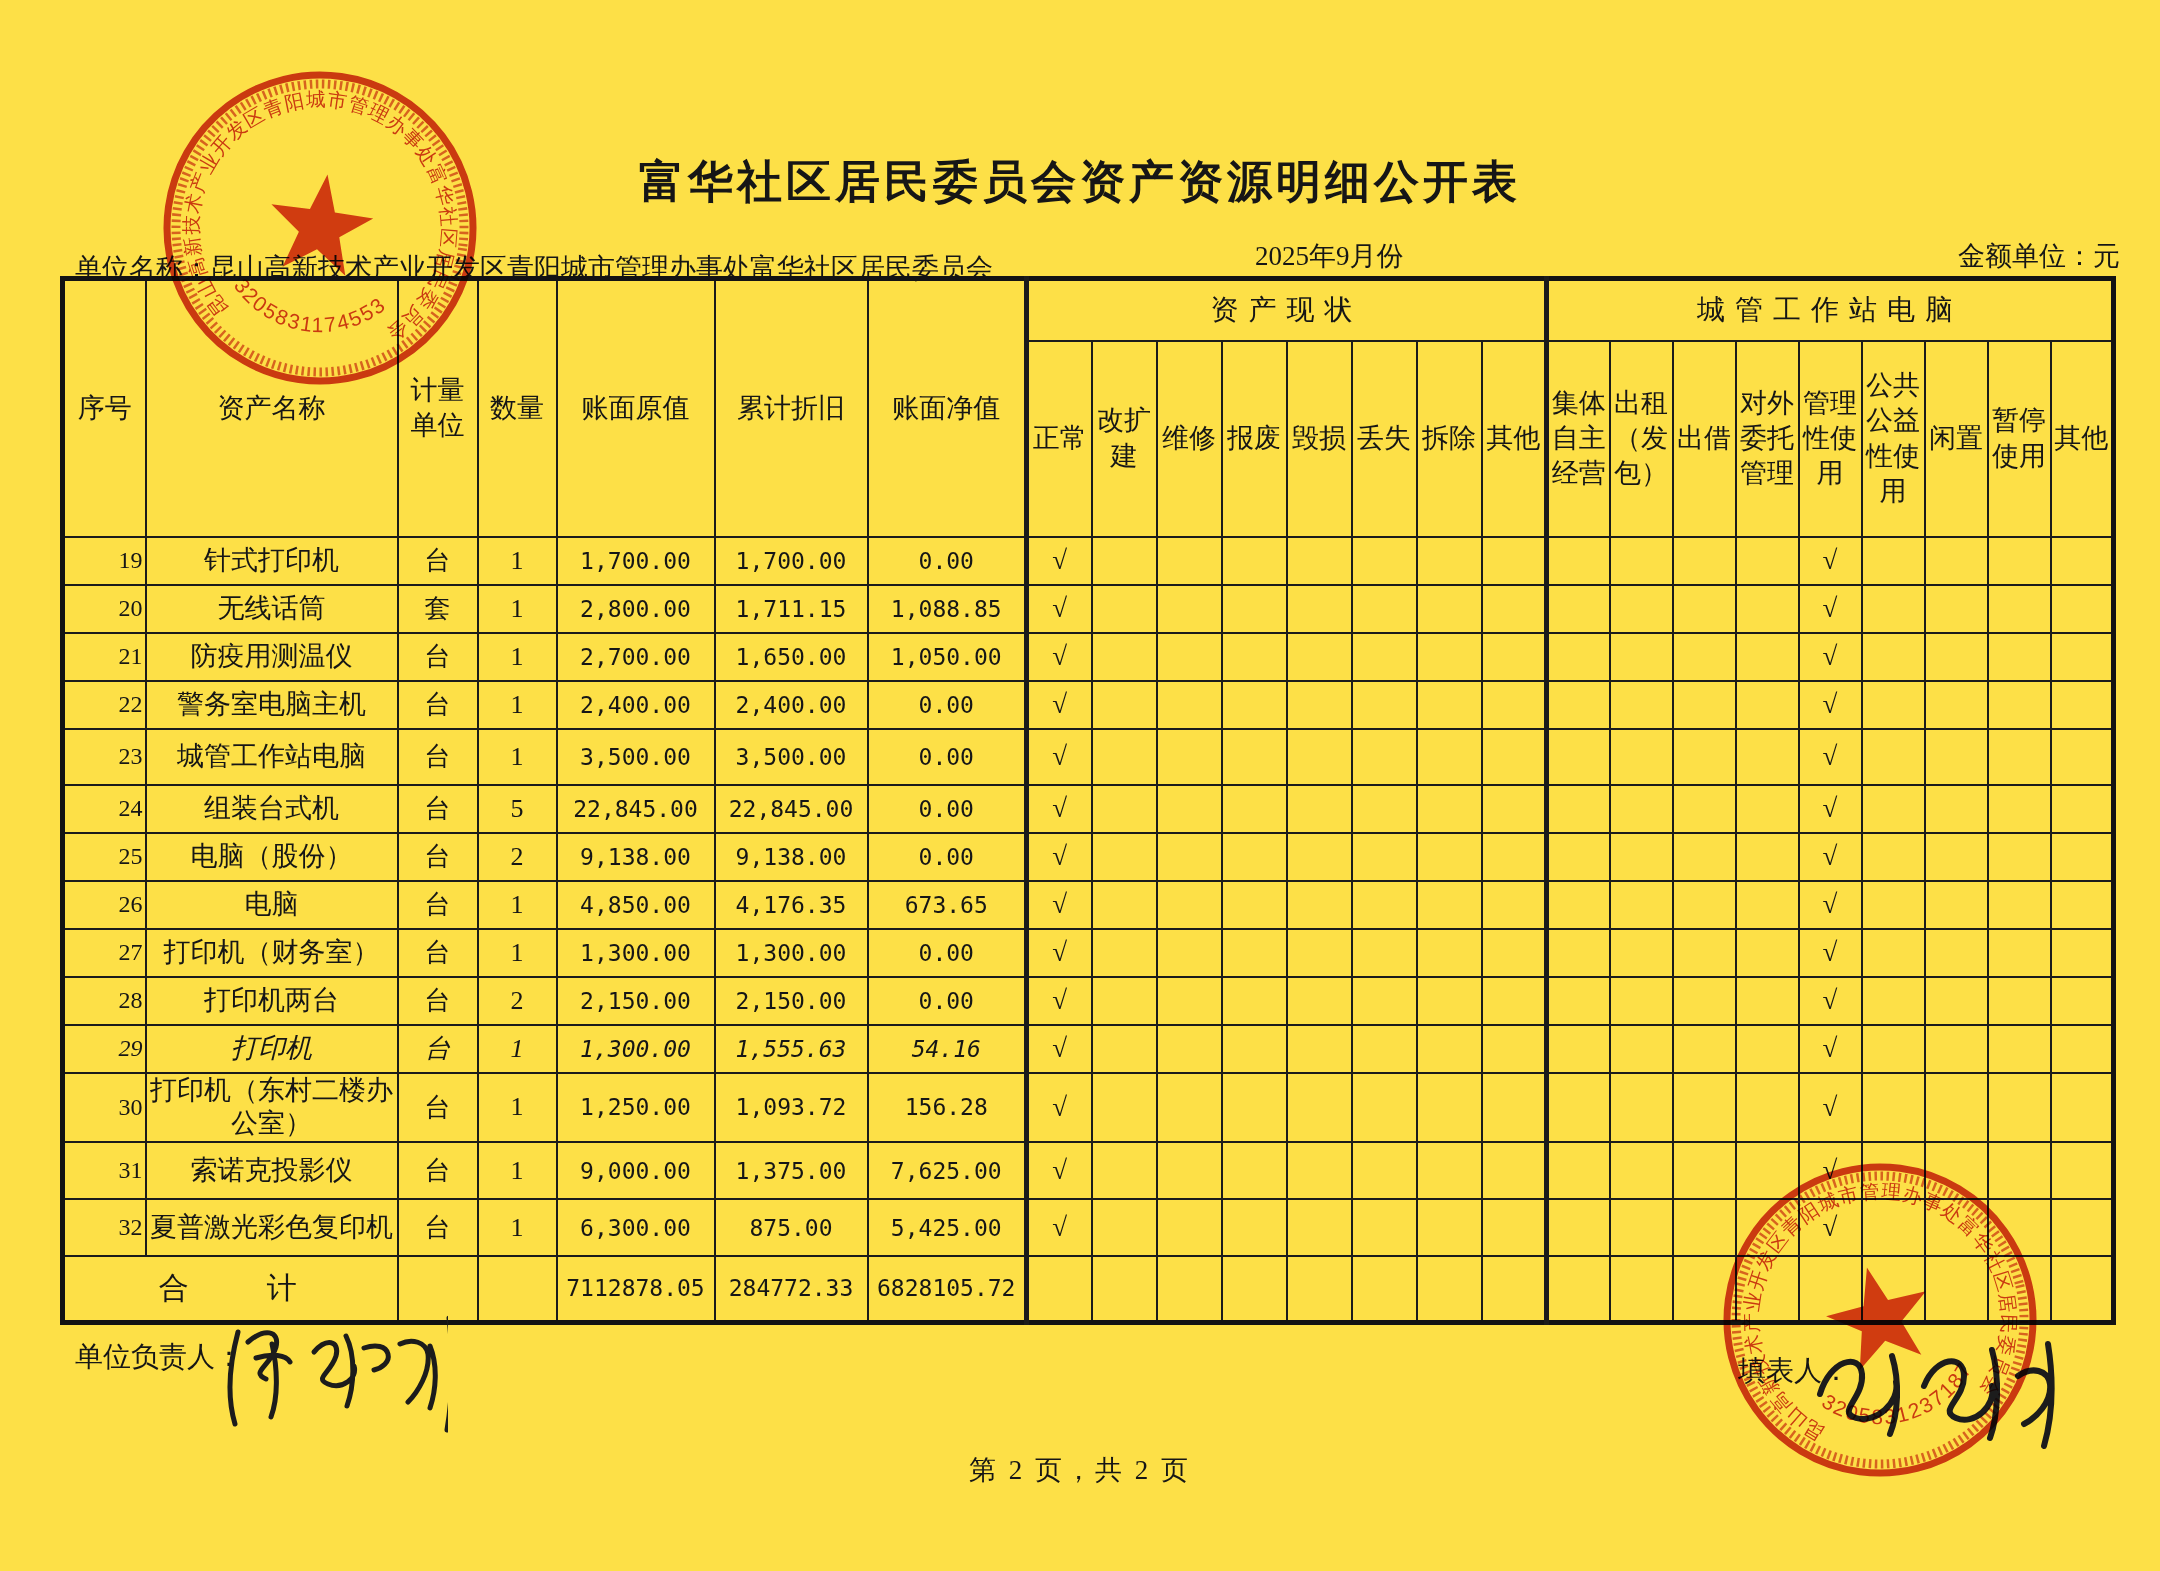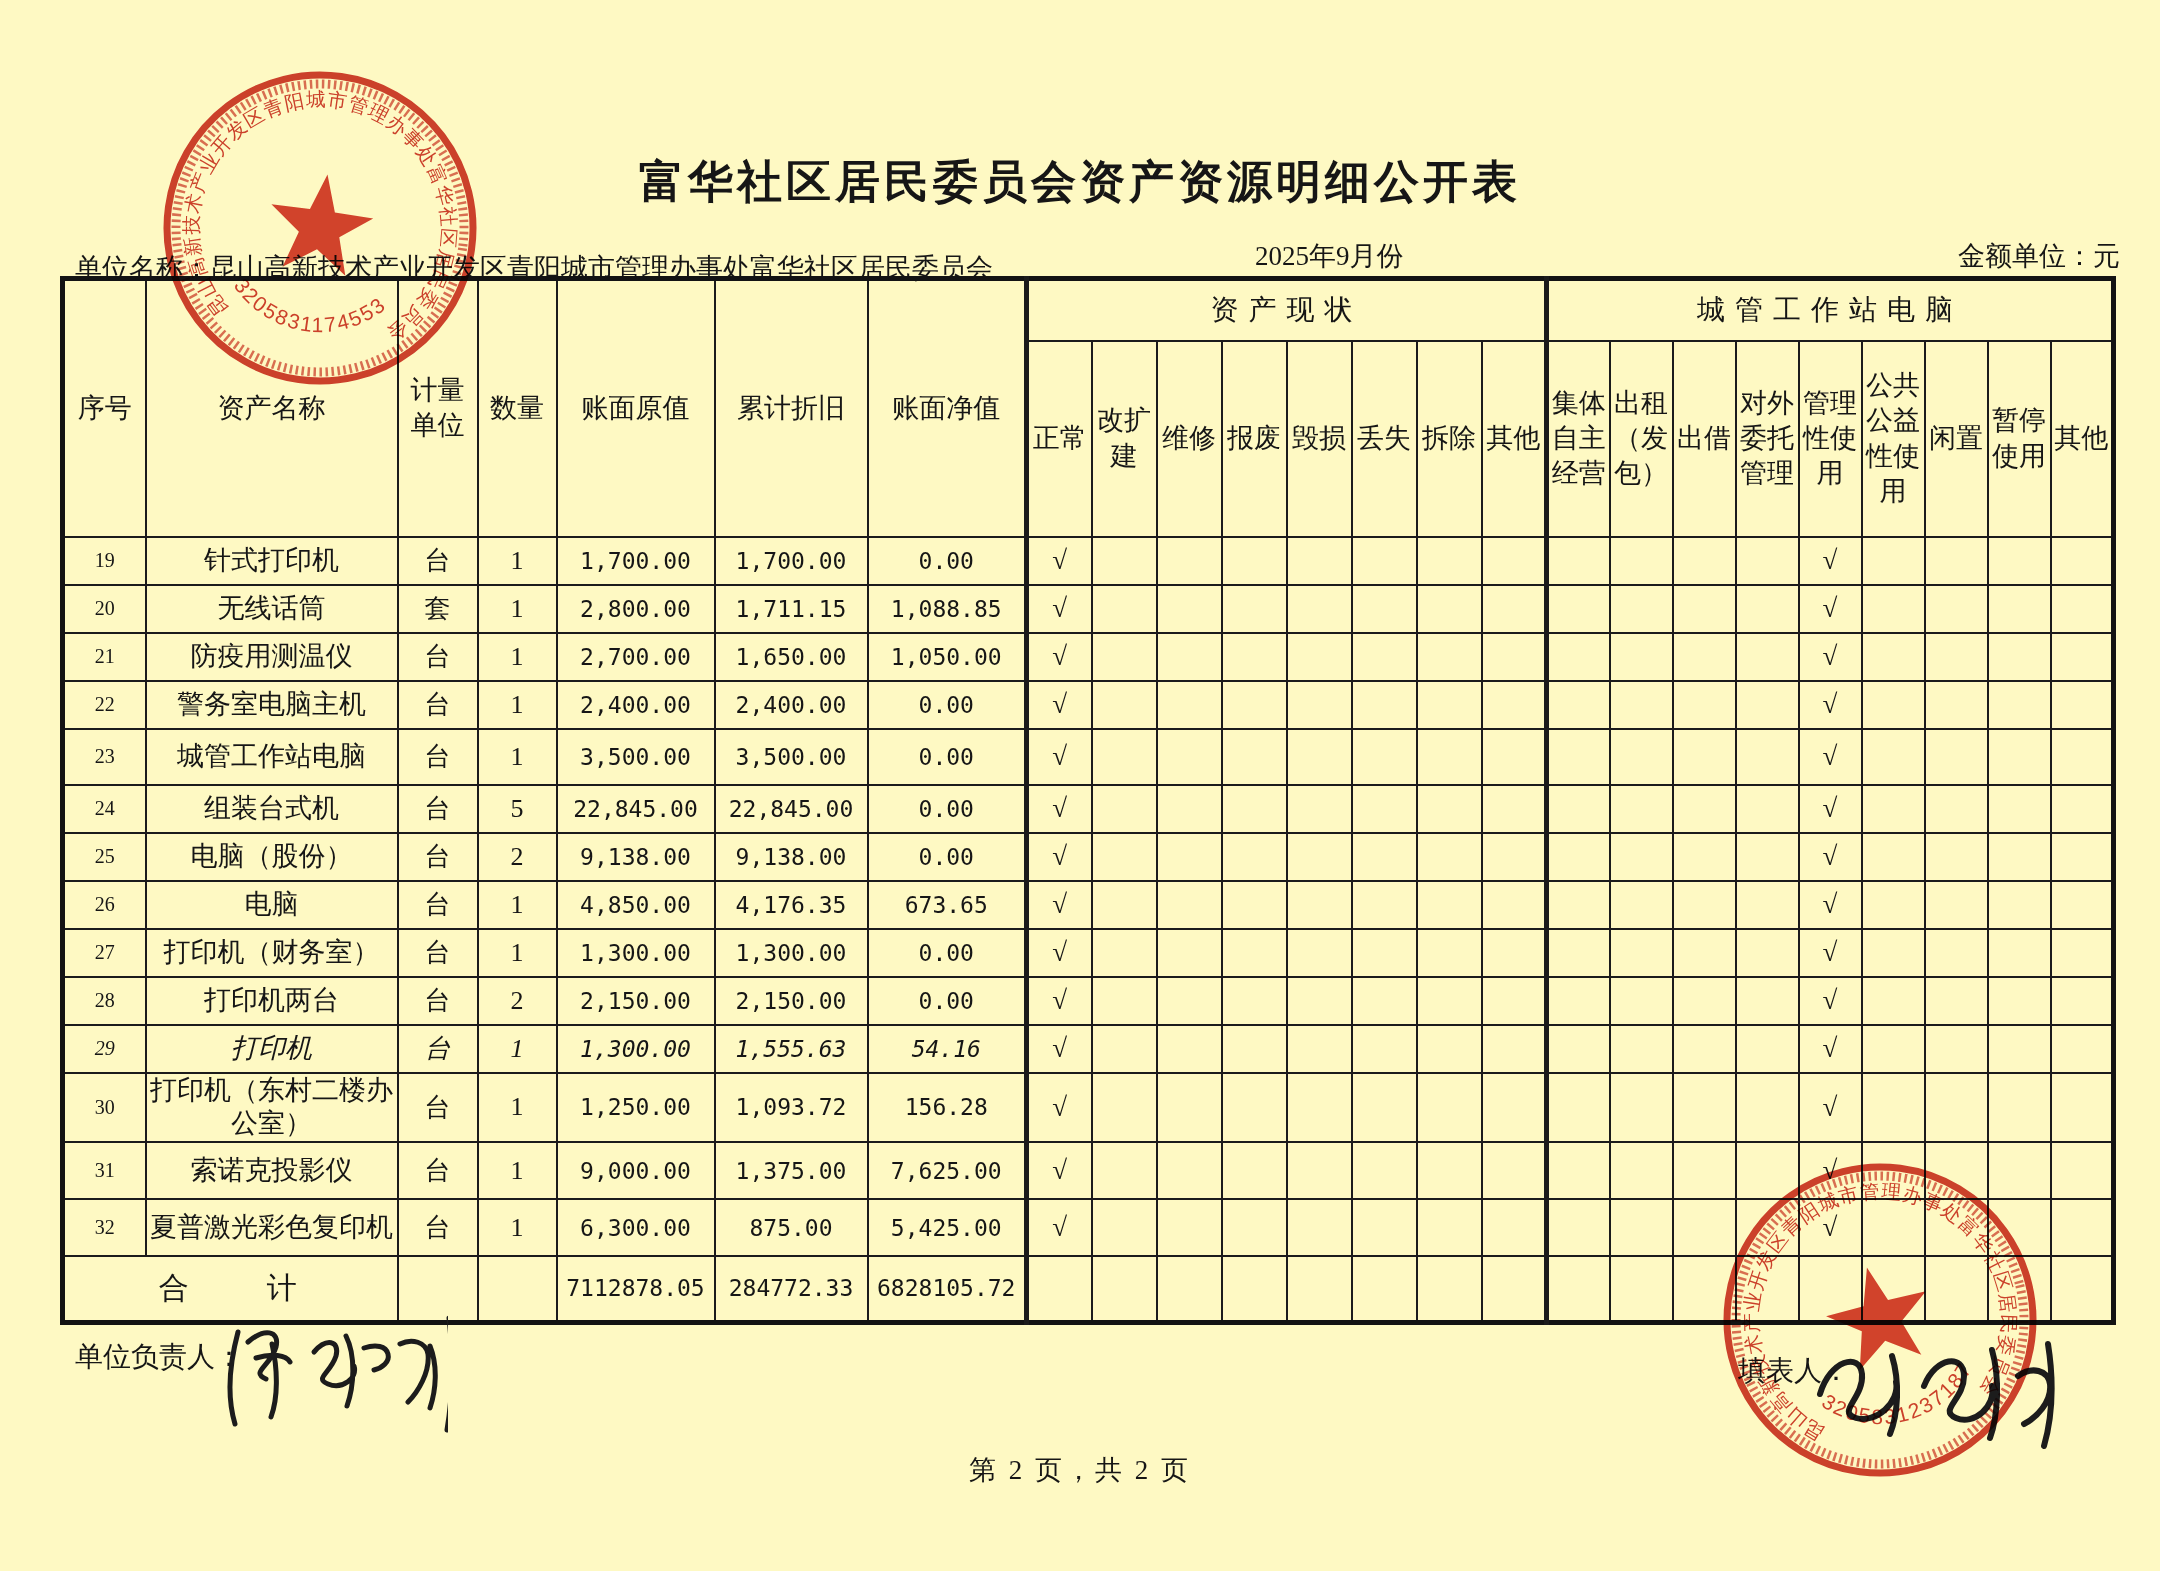--- a/index.html
+++ b/index.html
@@ -1,18 +1,18 @@
 <!DOCTYPE html>
 <html><head>
 <meta charset="utf-8">
 <style>
   html, body { margin: 0; padding: 0; background: #6e6e6e; }
   #page {
     position: relative; width: 2160px; height: 1571px;
-    background: #fef9c3; overflow: hidden;
+    background: #fde047; overflow: hidden;
     font-family: "Liberation Serif", serif; color: #161616;
   }
   .title {
     position: absolute; top: 152px; left: 0; width: 100%;
     text-align: center; font-size: 45px; font-weight: bold; letter-spacing: 4px;
     font-family: "Liberation Sans", sans-serif;
   }
   .meta { position: absolute; top: 238px; left: 0; width: 100%; font-size: 27px; }
   .meta .unit-name { position: absolute; left: 75px; top: 0; margin-top: 12px; }
   .meta .period   { position: absolute; left: 1255px; top: 0; }
@@ -23,21 +23,21 @@
     border-collapse: collapse; table-layout: fixed; width: 2051px;
     border: 5px solid #131313;
   }
   .main th, .main td {
     border: 2px solid #1b1b1b; padding: 0 2px; text-align: center;
     vertical-align: middle; font-weight: normal; overflow: hidden;
   }
   .main th { font-size: 27px; line-height: 1.3; word-break: break-all; }
   .main th.group { font-size: 28px; letter-spacing: 10px; }
   .sep { border-left-width: 5px !important; }
-  td.seq   { font-size: 20px; }
+  td.seq   { font-size: 24px; text-align: right; }
   td.name  { font-size: 27px; word-break: break-all; line-height: 1.25; }
   td.small { font-size: 26px; }
   td.num   { font-size: 23px; font-family: "DejaVu Sans Mono", monospace; }
   td.chk   { font-size: 27px; }
   td.total-label { font-size: 30px; letter-spacing: 6px; }
   .sig-label { position: absolute; font-size: 28px; }
   .page-footer {
     position: absolute; top: 1452px; left: 0; width: 100%;
     text-align: center; font-size: 27px; letter-spacing: 3px;
   }

